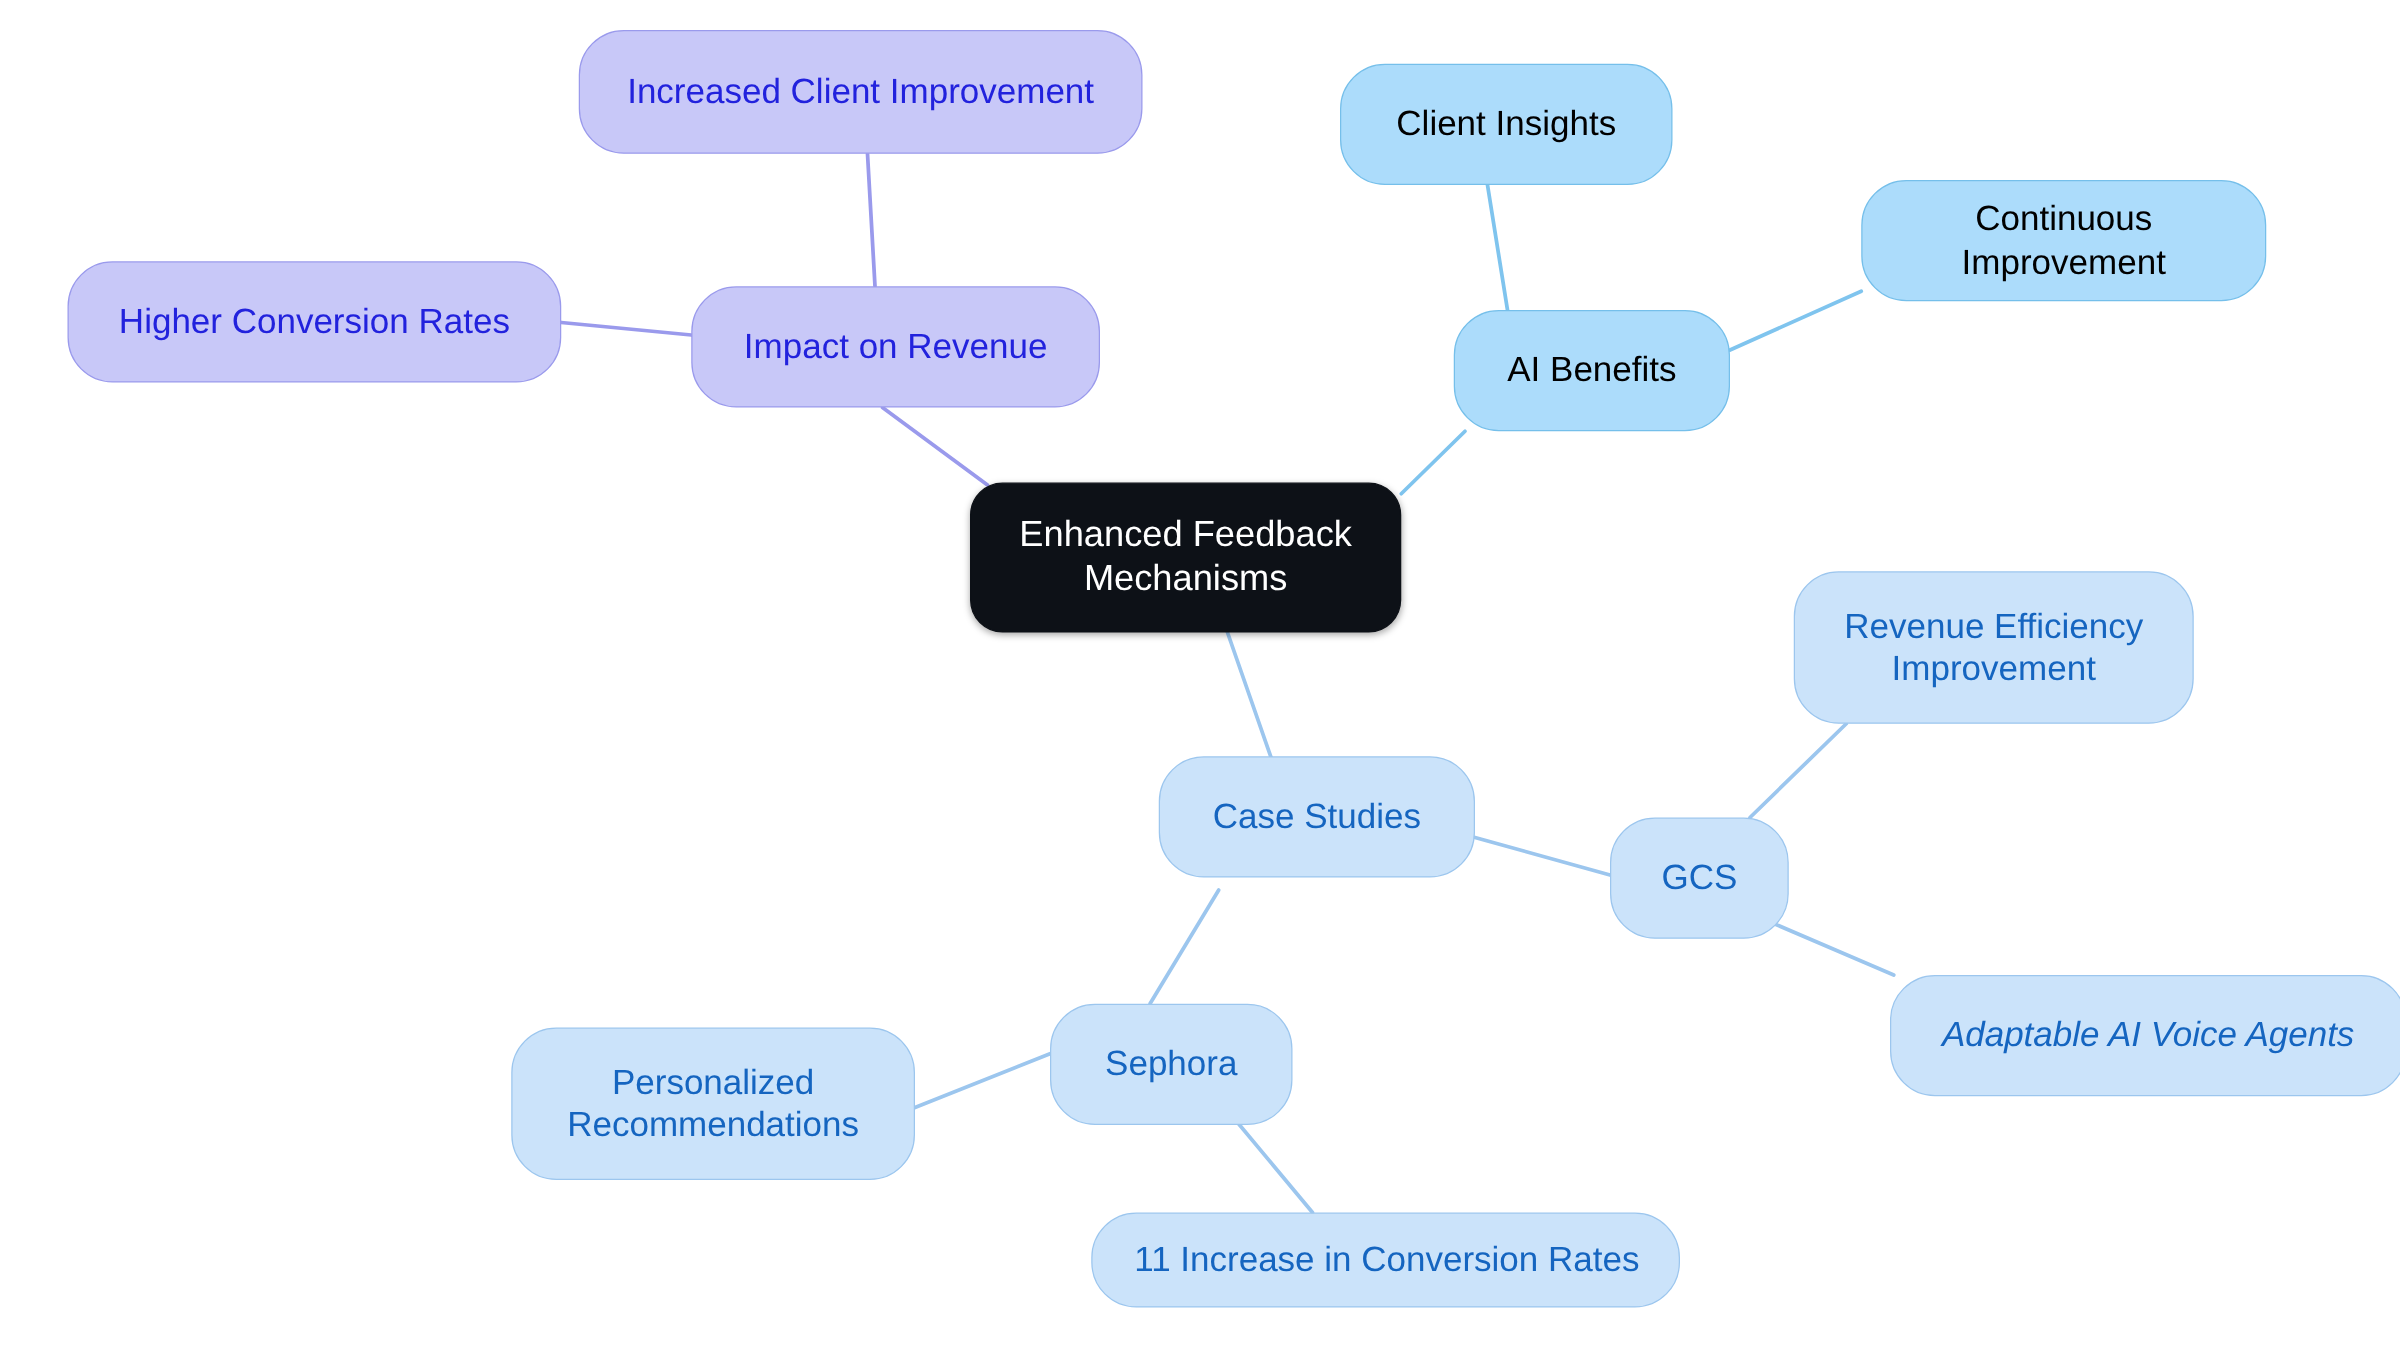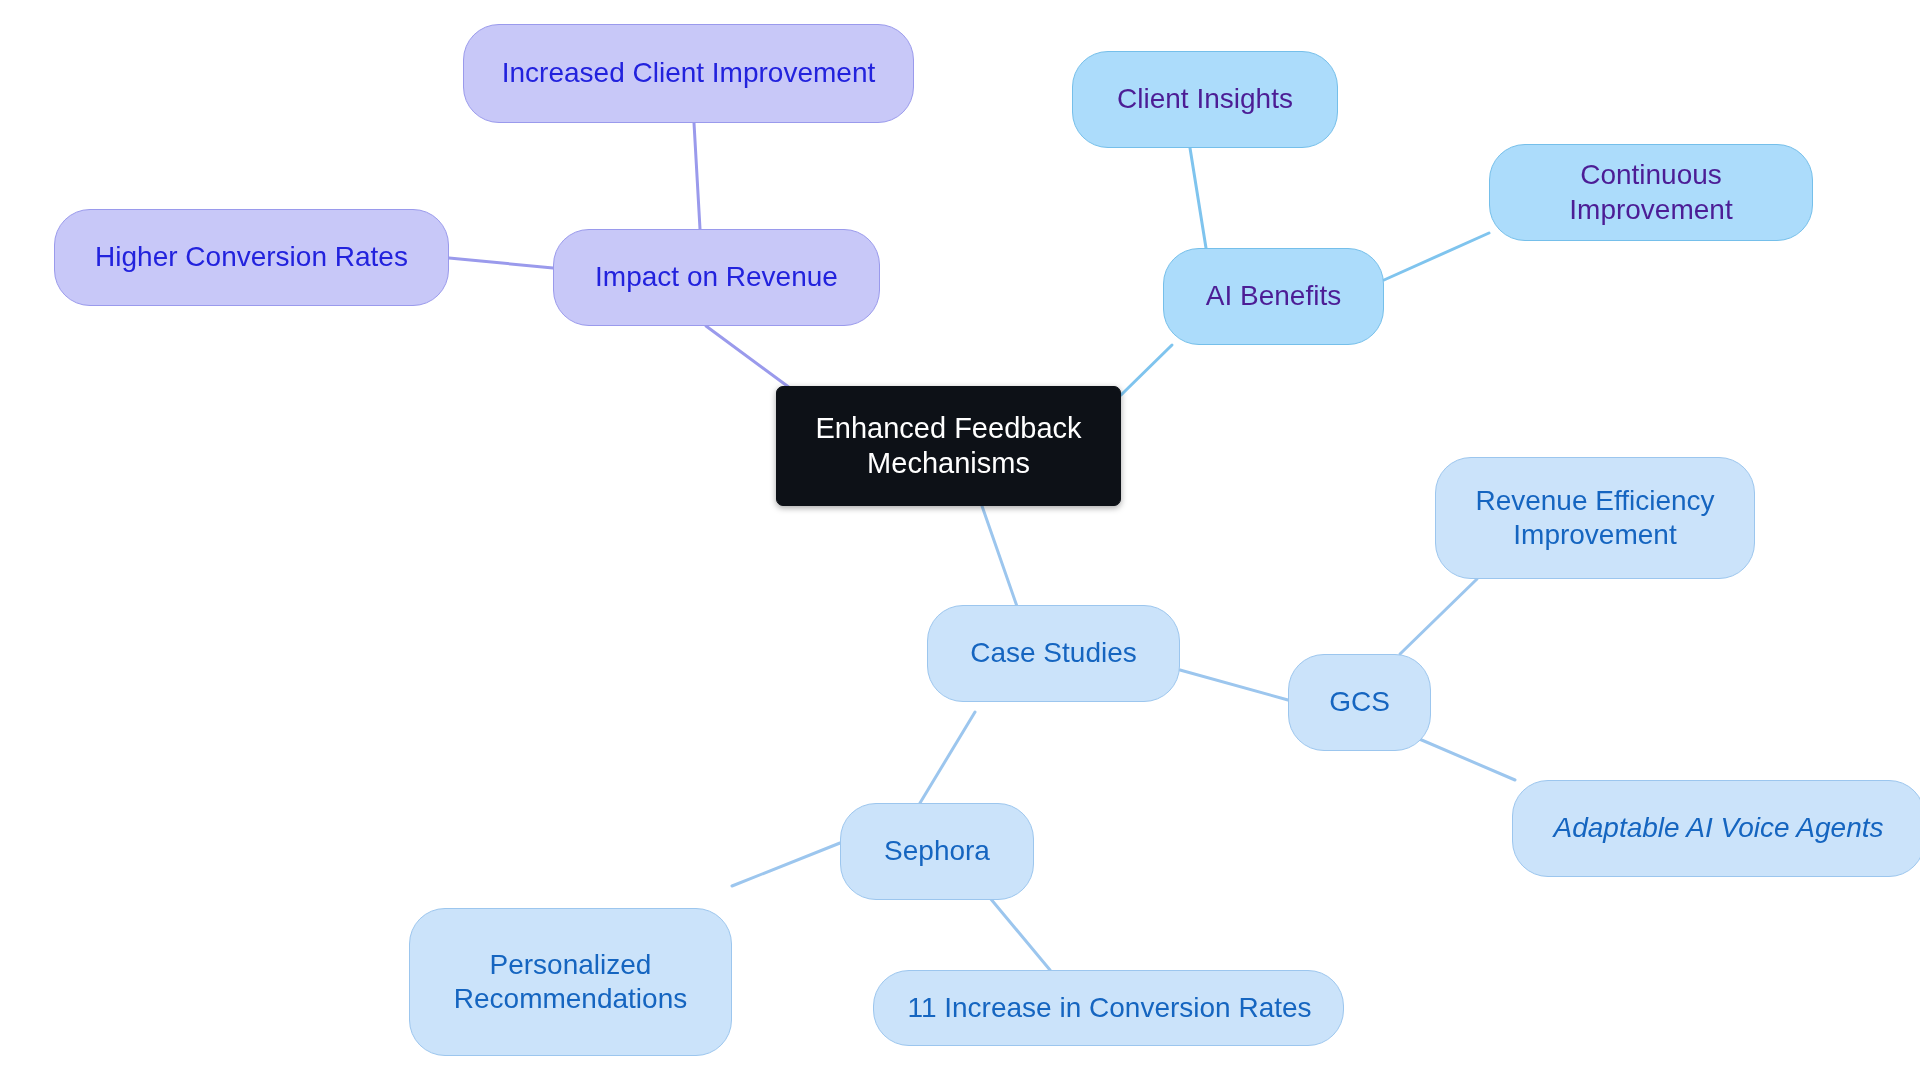--- a/index.html
+++ b/index.html
@@ -39,33 +39,33 @@
     line-height: 1.22;
     white-space: pre-line;
     padding: 6px 14px;
     z-index: 2;
   }
   .node-root {
     background: #0D1117;
     border-color: #0D1117;
     color: #FFFFFF;
     font-size: 29px;
-    border-radius: 7px;
+    border-radius: 26px;
     box-shadow: 0 2px 6px rgba(0,0,0,0.35);
   }
   .node-purple {
     background: #C8C8F8;
     border-color: #9A9AEC;
     color: #2222DD;
     font-size: 28px;
   }
   .node-cyan {
     background: #ACDCFB;
     border-color: #75BFEA;
-    color: #4c1d95;
+    color: #000000;
     font-size: 28px;
   }
   .node-softblue {
     background: #CBE3FA;
     border-color: #9CC6EE;
     color: #1565C0;
     font-size: 28px;
   }
 </style>
 </head>
@@ -95,17 +95,17 @@
       <div class="node node-purple" style="left: 54px; top: 209px; width: 395px; height: 97px;">Higher Conversion Rates</div>
       <div class="node node-cyan" style="left: 1163px; top: 248px; width: 221px; height: 97px; text-align: center;">AI Benefits</div>
       <div class="node node-cyan" style="left: 1072px; top: 51px; width: 266px; height: 97px;">Client Insights</div>
       <div class="node node-cyan" style="left: 1489px; top: 144px; width: 324px; height: 97px;">Continuous Improvement</div>
       <div class="node node-softblue" style="left: 927px; top: 605px; width: 253px; height: 97px;">Case Studies</div>
       <div class="node node-softblue" style="left: 1288px; top: 654px; width: 143px; height: 97px;">GCS</div>
       <div class="node node-softblue" style="left: 1435px; top: 457px; width: 320px; height: 122px;">Revenue Efficiency
 Improvement</div>
       <div class="node node-softblue" style="left: 1512px; top: 780px; width: 413px; height: 97px; font-style: italic;">Adaptable AI Voice Agents</div>
       <div class="node node-softblue" style="left: 840px; top: 803px; width: 194px; height: 97px;">Sephora</div>
-      <div class="node node-softblue" style="left: 409px; top: 908px; width: 323px; height: 148px;">Personalized
+      <div class="node node-softblue" style="left: 409px; top: 822px; width: 323px; height: 122px;">Personalized
 Recommendations</div>
       <div class="node node-softblue" style="left: 873px; top: 970px; width: 471px; height: 76px; padding-left: 16px;">11 Increase in Conversion Rates</div>
     </div>
 </div>
 
 </body></html>

